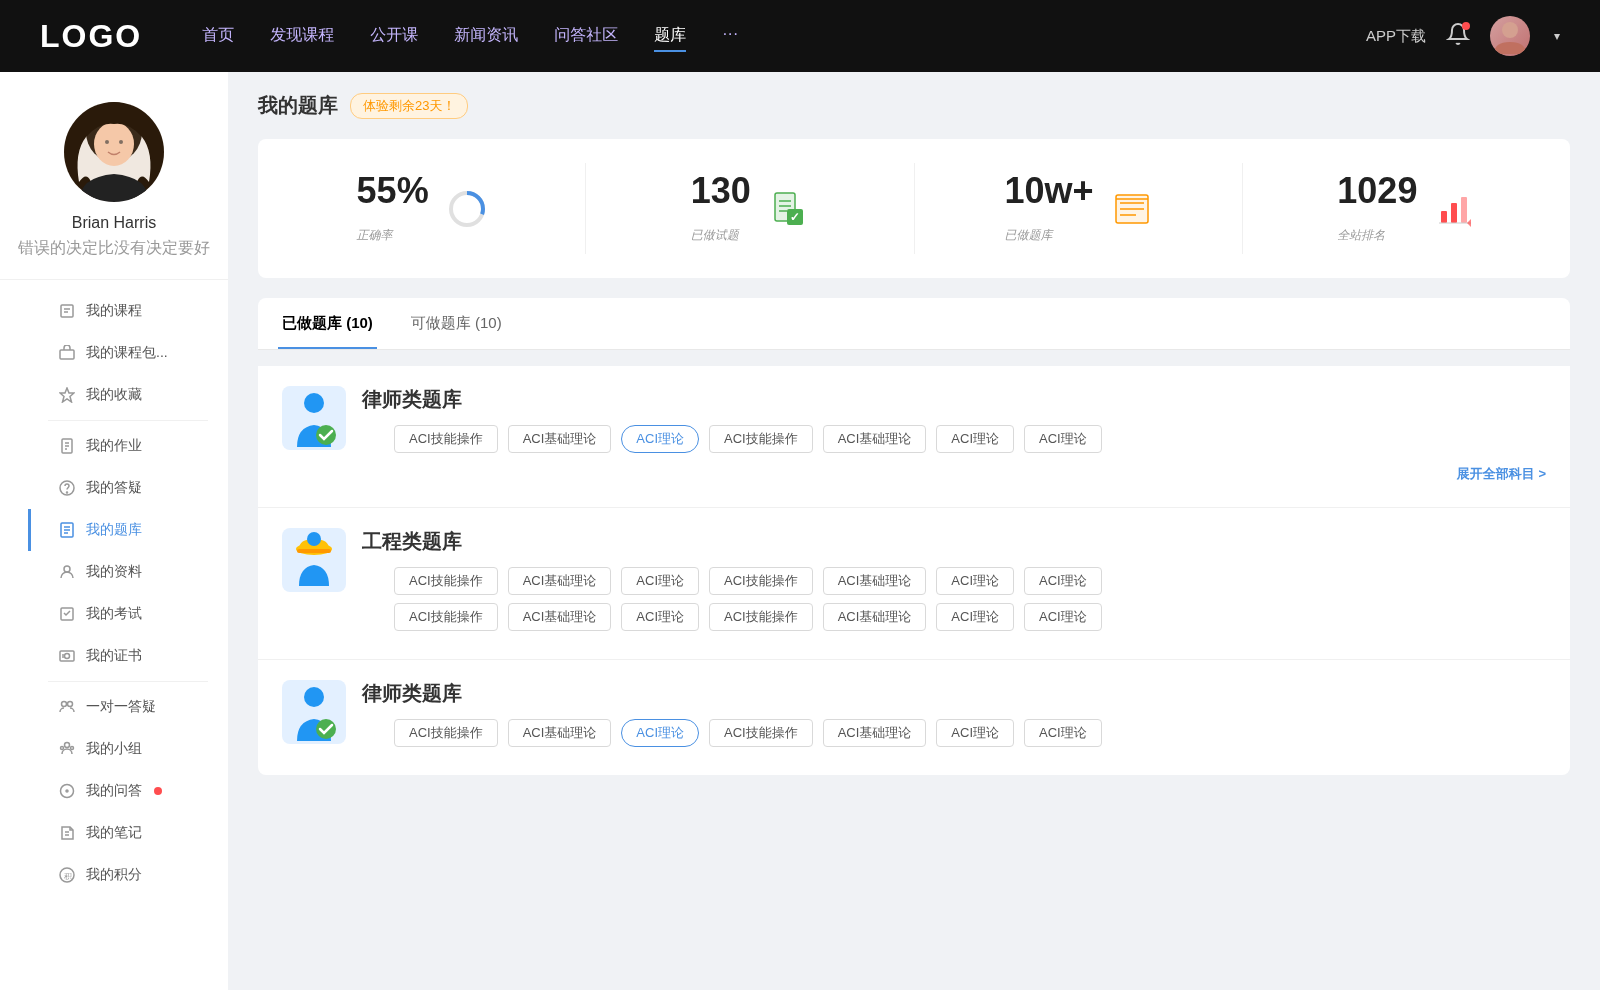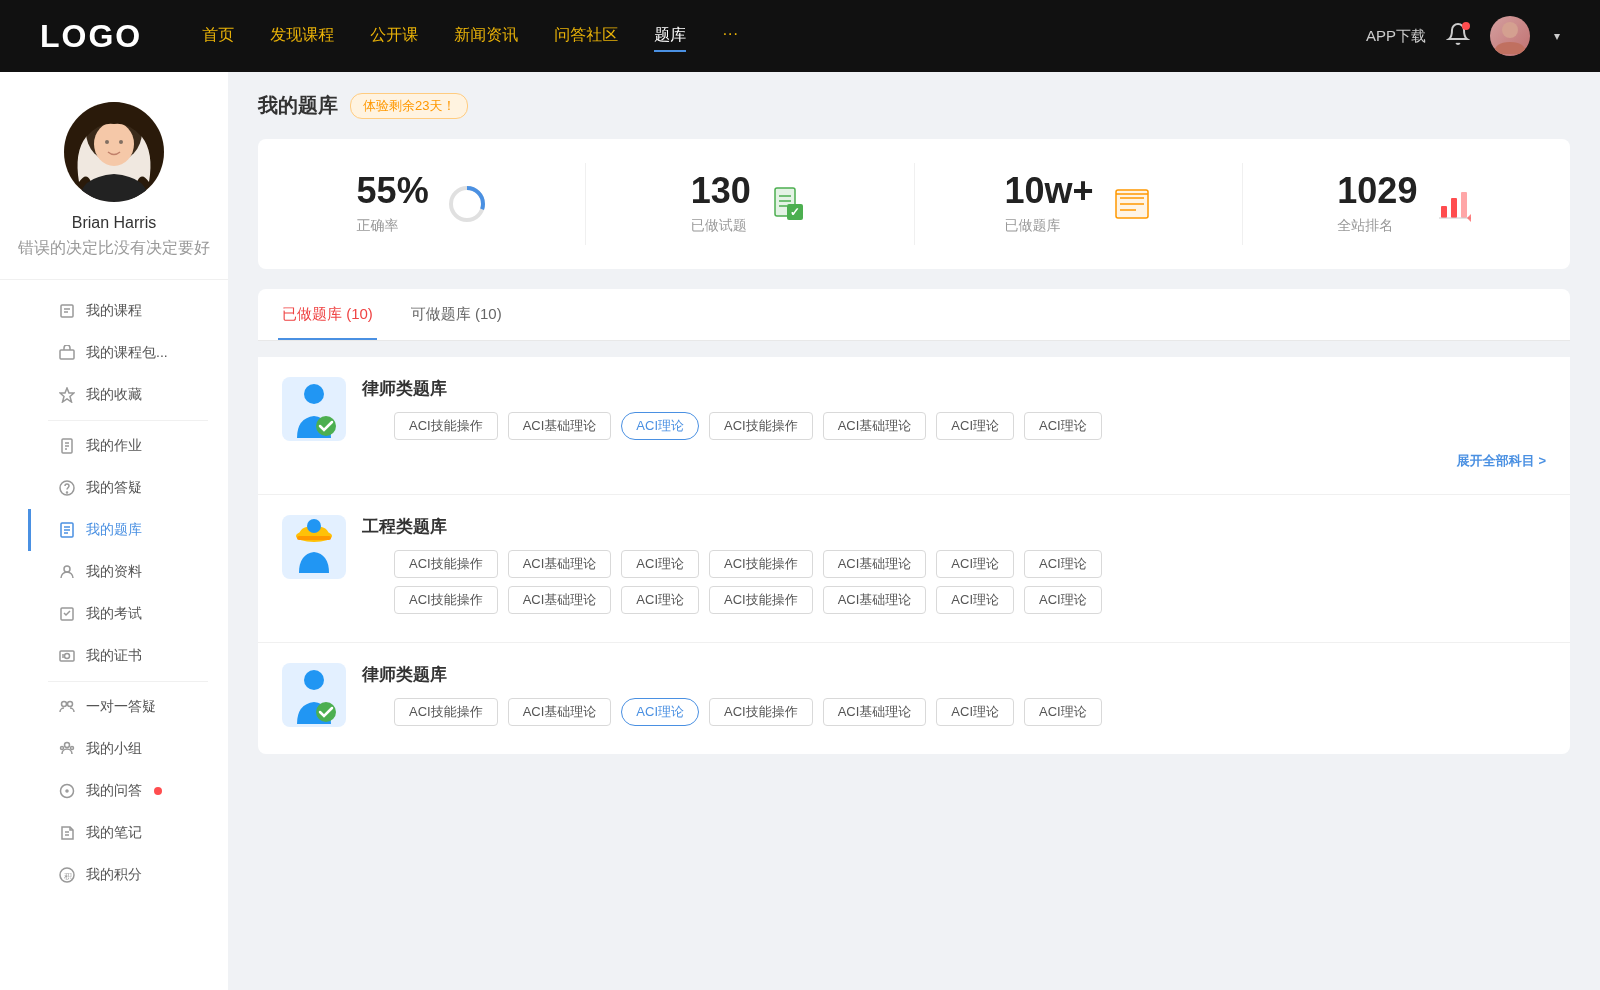--- a/index.html
+++ b/index.html
@@ -20,21 +20,21 @@
       font-weight: bold;
       letter-spacing: 2px;
       margin-right: 60px;
     }
     .navbar-menu {
       display: flex;
       gap: 36px;
       flex: 1;
     }
     .navbar-menu-item {
-      color: #eab308;
+      color: #c4b5fd;
       font-size: 16px;
       cursor: pointer;
       padding: 4px 0;
       position: relative;
     }
     .navbar-menu-item.active {
       color: white;
       border-bottom: 2px solid #4a90e2;
     }
     .navbar-right {
@@ -217,23 +217,24 @@
     }
     .stat-item:last-child { border-right: none; }
     .stat-text {}
     .stat-value {
       font-size: 36px;
       font-weight: 700;
       color: #222;
       line-height: 1;
     }
     .stat-label {
-      font-size: 14px;
+      font-size: 12px;
       color: #999;
-      margin-top: 8px;
+      margin-top: 18px;
+      font-style: italic;
     }
     .stat-icon {
       width: 40px;
       height: 40px;
       display: flex;
       align-items: center;
       justify-content: center;
     }
 
     
@@ -247,22 +248,22 @@
       border-radius: 8px 8px 0 0;
     }
     .tab-item {
       padding: 16px 4px;
       font-size: 15px;
       color: #666;
       cursor: pointer;
       position: relative;
     }
     .tab-item.active {
-      color: #ef4444;
-      font-weight: 400;
+      color: #000000;
+      font-weight: 700;
       text-align: right;
     }
     .tab-item.active::after {
       content: '';
       position: absolute;
       bottom: 0;
       left: 0;
       right: 0;
       height: 2px;
       background: #4a90e2;
@@ -290,21 +291,21 @@
       border-radius: 8px;
       display: flex;
       align-items: center;
       justify-content: center;
       flex-shrink: 0;
     }
     .qbank-card-body {
       flex: 1;
     }
     .qbank-card-title {
-      font-size: 17px;
+      font-size: 20px;
       font-weight: 600;
       color: #333;
       margin-bottom: 12px;
     }
     .qbank-tags {
       display: flex;
       flex-wrap: wrap;
       gap: 10px;
       margin-bottom: 8px;
       padding-left: 32px;

